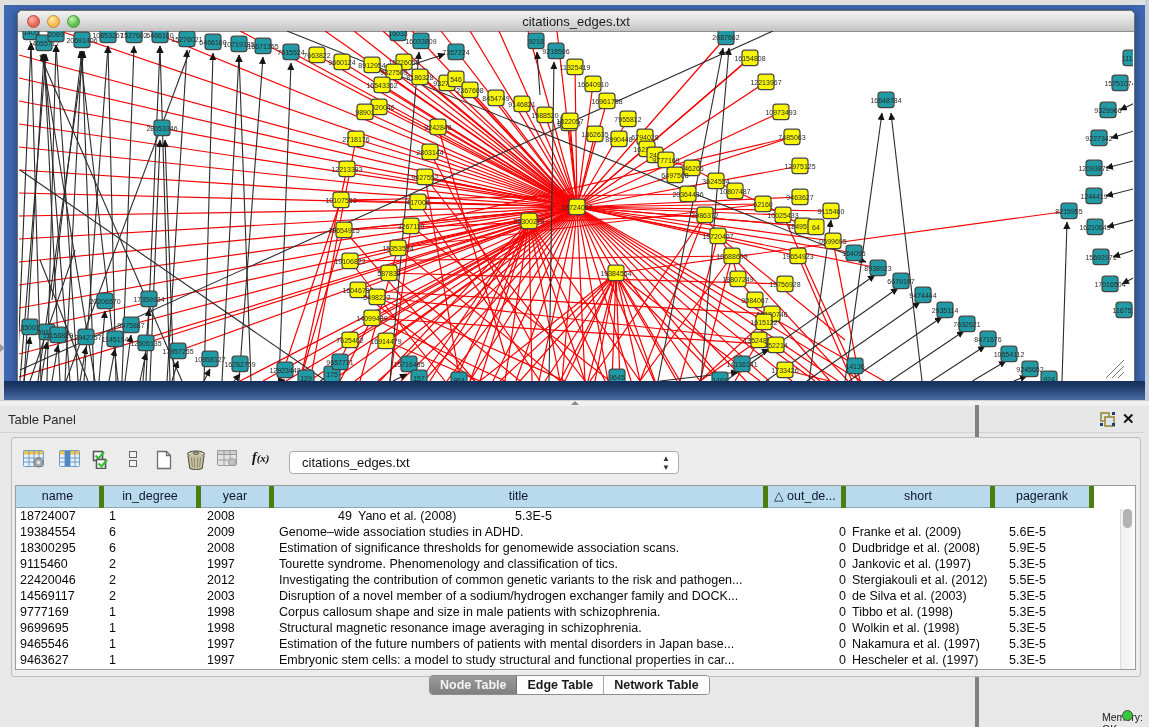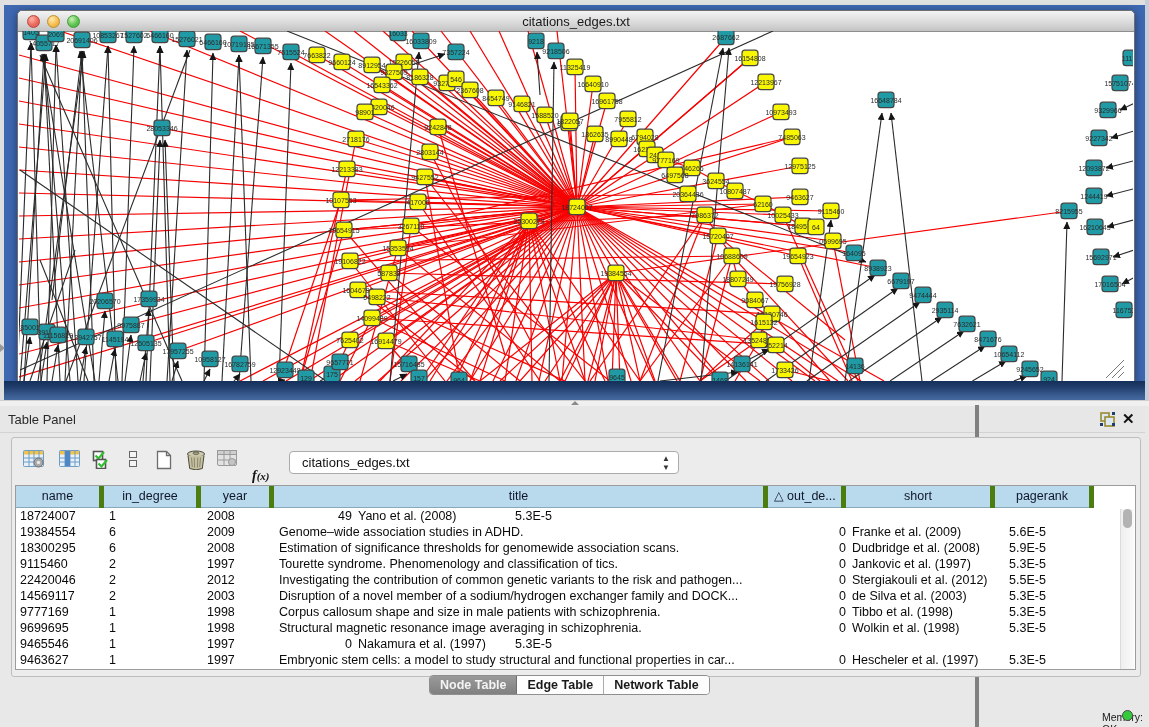--- a/index.html
+++ b/index.html
@@ -738,21 +738,21 @@
             <line x1="14.5" y1="7.5" x2="13.7" y2="17" stroke="#8a8670"></line>
           </svg>
 <svg class="ic" style="left:205px" width="22" height="18" viewBox="0 0 22 18">
             <rect x="0.5" y="0.5" width="19" height="15" rx="1.5" fill="#e3e3e3" stroke="#9a9a9a"></rect>
             <rect x="0.5" y="0.5" width="19" height="4" fill="#cfcfcf" stroke="#9a9a9a"></rect>
             <line x1="7" y1="1" x2="7" y2="15" stroke="#9a9a9a"></line>
             <line x1="13" y1="1" x2="13" y2="15" stroke="#9a9a9a"></line>
             <line x1="1" y1="10" x2="19" y2="10" stroke="#9a9a9a"></line>
             <circle cx="15" cy="12" r="3.5" fill="#c4c4c4" stroke="#9a9a9a"></circle>
           </svg>
-<div class="ic" style="left:240px;top:30px;font-size:14px;font-style:italic;font-weight:bold;color:#111;font-family:'Liberation Serif',serif;">f<span style="font-size:11px">(x)</span></div>
+<div class="ic" style="left:240px;top:12px;font-size:14px;font-style:italic;font-weight:bold;color:#111;font-family:'Liberation Serif',serif;">f<span style="font-size:11px">(x)</span></div>
         <div id="dd">citations_edges.txt<div class="ar">▲<br>▼</div></div>
       </div>
       <div id="tbl">
         <div id="thead">
             <div class="h1">name</div>
             <div class="h2">in_degree</div>
             <div class="h3">year</div>
             <div class="h4">title</div>
             <div class="h5">△ out_de...</div>
             <div class="h6">short</div>
@@ -827,20 +827,21 @@
               <div class="c3">1998</div>
               <div class="c4">Structural magnetic resonance image averaging in schizophrenia.</div>
               <div class="c5">0</div>
               <div class="c6">Wolkin et al. (1998)</div>
               <div class="c7">5.3E-5</div>
             </div>
 <div class="tr">
               <div class="c1">9465546</div>
               <div class="c2">1</div>
               <div class="c3">1997</div>
+              <div class="c4">Estimation of the future numbers of patients with mental disorders in Japan base...</div>
               <div class="c5">0</div>
               <div class="c6">Nakamura et al. (1997)</div>
               <div class="c7">5.3E-5</div>
             </div>
 <div class="tr">
               <div class="c1">9463627</div>
               <div class="c2">1</div>
               <div class="c3">1997</div>
               <div class="c4">Embryonic stem cells: a model to study structural and functional properties in car...</div>
               <div class="c5">0</div>

